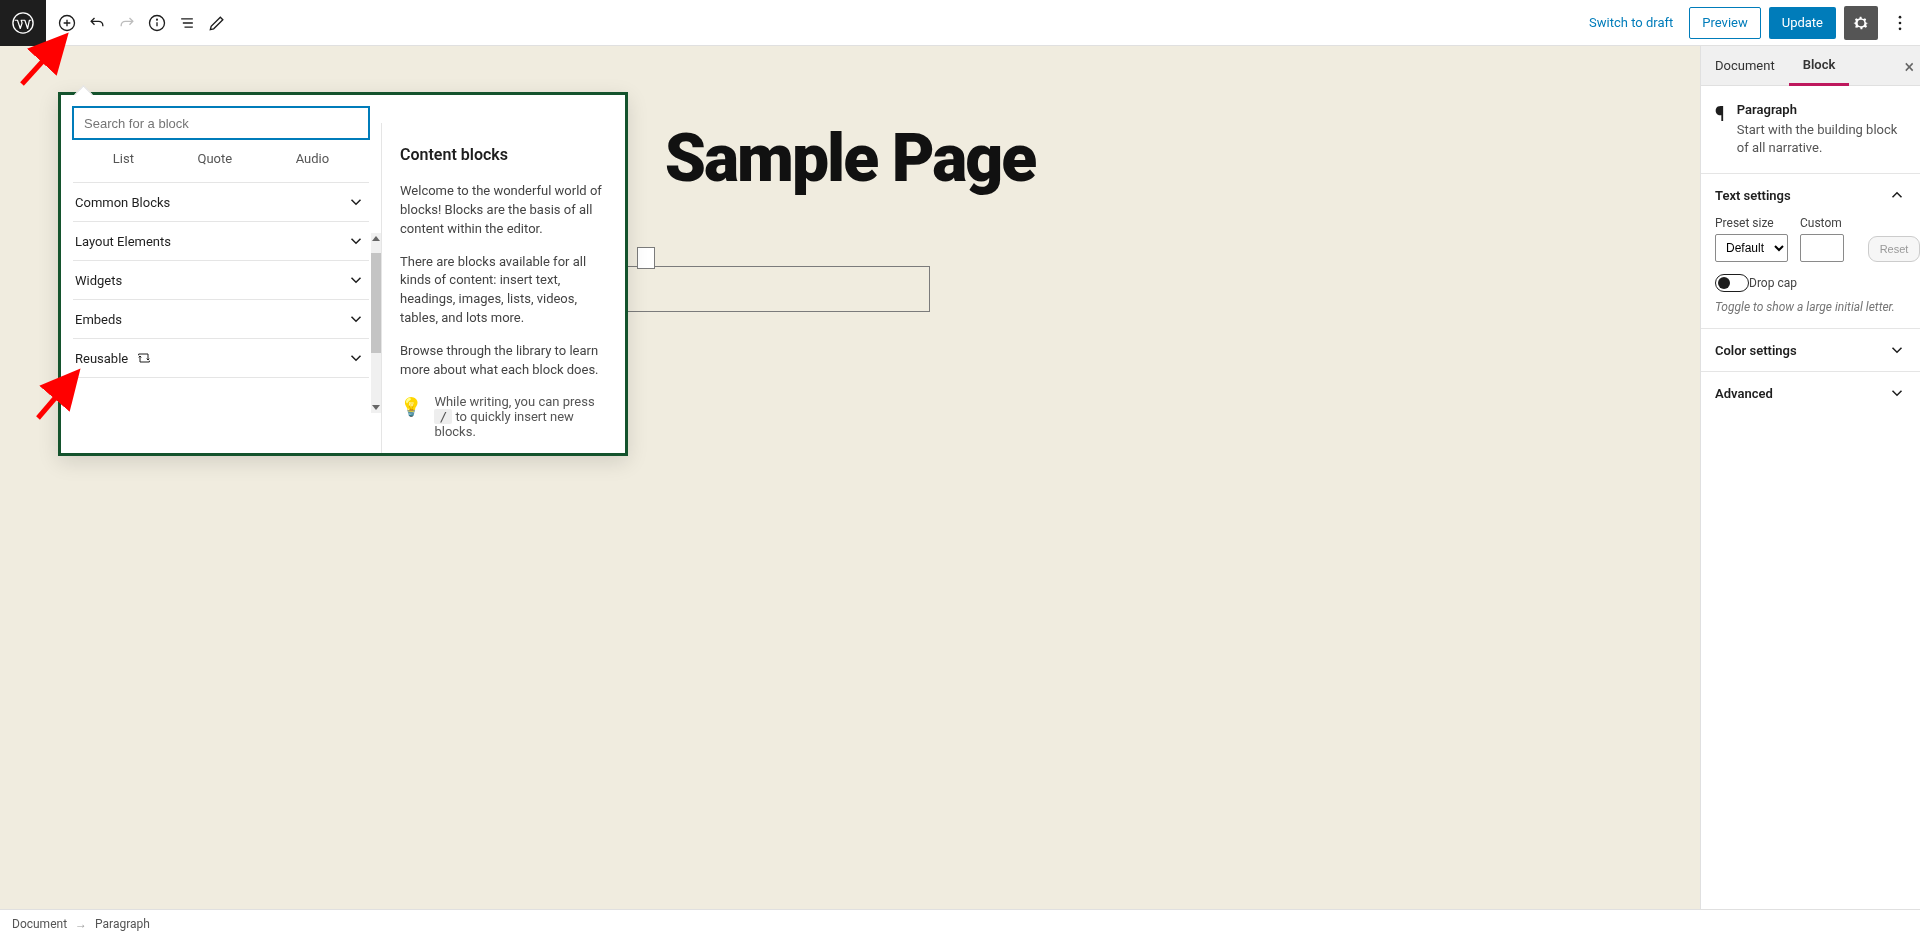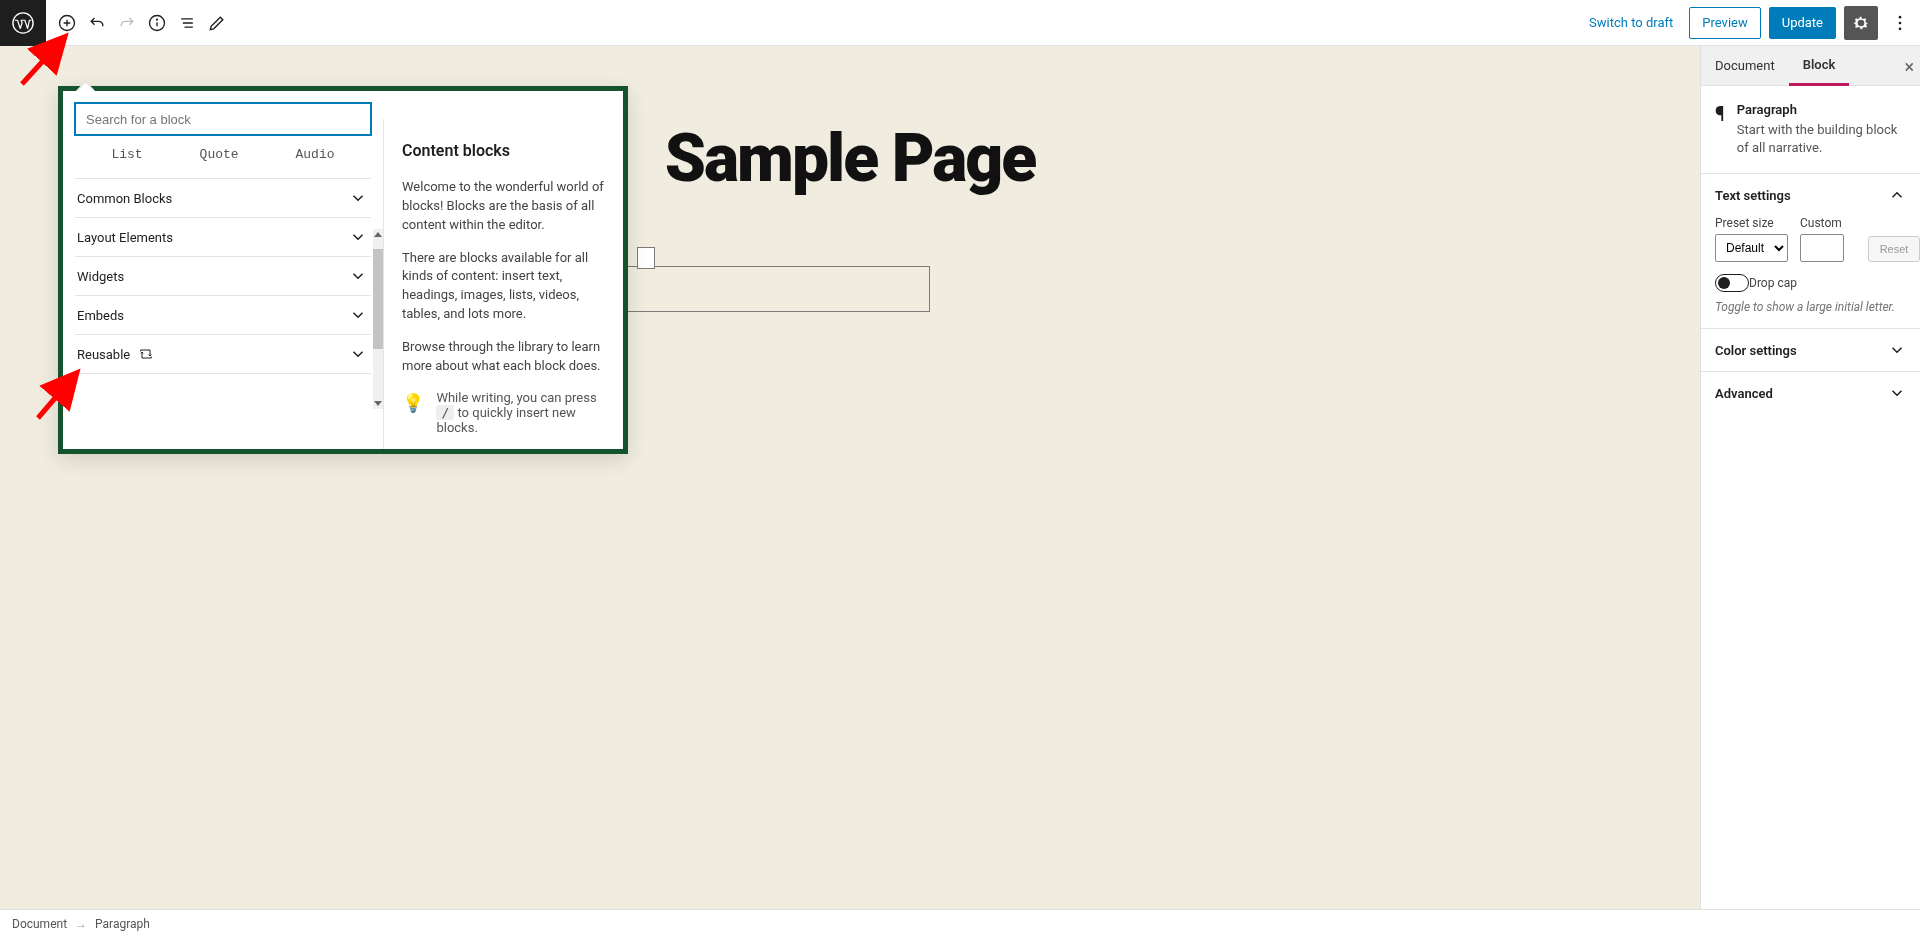--- a/index.html
+++ b/index.html
@@ -25,25 +25,25 @@
   .kebab svg{width:20px;height:20px;fill:currentColor;}
 
   
   .main { flex:1; display:flex; min-height:0; position:relative;}
   .canvas { flex:1; background:#f0ecdf; position:relative; overflow:hidden;}
   .page-title { position:absolute; top:74px; left:50%; transform:translateX(-50%); font-size:66px; font-weight:900; letter-spacing:-2px; color:#111; white-space:nowrap;}
   .para-box { position:absolute; top:220px; left:310px; width:620px; height:46px; border:1px solid #7b7b7b; background:rgba(255,255,255,0);}
   .para-box-inner { position:absolute; left:326px; top:-20px; width:18px; height:22px; border:1px solid #7b7b7b; background:#fff;}
 
   
-  .inserter { position:absolute; top:40px; left:58px; width:570px; background:#fff; border:5px solid #14532d; box-shadow:0 6px 20px rgba(0,0,0,0.12); display:flex; z-index:60;}
+  .inserter { position:absolute; top:46px; left:58px; width:570px; background:#fff; border:3px solid #14532d; box-shadow:0 6px 20px rgba(0,0,0,0.12); display:flex; z-index:60;}
   .inserter::before { content:""; position:absolute; top:-7px; left:16px; width:12px; height:12px; background:#fff; border-left:1px solid #e0e0e0; border-top:1px solid #e0e0e0; transform:rotate(45deg); }
   .ins-left { width:320px; padding:12px; display:flex; flex-direction:column;}
   .ins-search { width:100%; height:32px; border:1px solid #007cba; box-shadow:0 0 0 1px #007cba; padding:0 10px; font-size:13px; outline:none; }
-  .ins-tabs { display:flex; justify-content:space-around; padding:12px 8px 6px 8px; color:#555; font-size:13px;font-family:Liberation Mono, monospace;}
+  .ins-tabs { display:flex; justify-content:space-around; padding:12px 8px 6px 8px; color:#555; font-size:13px;}
   .ins-tabs span{cursor:pointer;}
   .ins-cats { margin-top:10px; border-top:1px solid #e5e5e5; position:relative;}
   .ins-cat { display:flex; align-items:center; justify-content:space-between; height:39px; padding:0 4px 0 2px; border-bottom:1px solid #e5e5e5; font-size:13px; cursor:pointer;}
   .ins-cat .label{display:flex;align-items:center;gap:8px;}
   .ins-cat svg.trail{width:18px;height:18px;stroke:#1e1e1e;fill:none;stroke-width:2;}
   .reuse-ic{width:16px;height:14px;stroke:#1e1e1e;fill:none;stroke-width:1.5;}
   .ins-scroll{position:absolute; right:-12px; top:50px; width:10px; height:180px; background:#f0f0f0;}
   .ins-scroll-thumb{position:absolute; top:20px; width:100%; height:100px; background:#c4c4c4;}
   .ins-scroll-tri{position:absolute;left:1px;width:0;height:0;border-left:4px solid transparent;border-right:4px solid transparent;}
   .ins-scroll-tri.up{top:3px;border-bottom:5px solid #666;}
@@ -68,21 +68,21 @@
   .sb-block-head .desc{color:#555; line-height:1.4;}
   .sb-panel{border-top:1px solid #e5e5e5;}
   .sb-panel-head{display:flex;align-items:center;justify-content:space-between;padding:12px 14px;font-weight:600;cursor:pointer;font-size:13px;gap:21px;}
   .sb-panel-head svg{width:18px;height:18px;stroke:#1e1e1e;fill:none;stroke-width:2;}
   .sb-panel-body{padding:0 14px 14px 14px; font-size:12px; color:#444;}
   .row{display:flex; gap:12px; margin-bottom:12px;}
   .col{flex:1; display:flex; flex-direction:column; gap:4px;}
   .col.small{flex:0 0 52px;}
   .sel{height:28px; border:1px solid #8a8a8a; border-radius:2px; padding:0 6px; font-size:12px; background:#fff;}
   .inp{height:28px; border:1px solid #8a8a8a; border-radius:2px; width:44px;}
-  .rst{height:26px; border:1px solid #ccc; color:#999; background:#f6f6f6; border-radius:3px; padding:0 6px; font-size:11px; cursor:pointer;}
+  .rst{height:26px; border:1px solid #ccc; color:#999; background:#f6f6f6; border-radius:9px; padding:0 6px; font-size:11px; cursor:pointer;}
   .toggle-row{display:flex;align-items:center;margin-top:6px;}
   .toggle{width:34px;height:18px;border:1px solid #1e1e1e;border-radius:10px;position:relative;cursor:pointer;}
   .toggle::after{content:"";position:absolute;left:2px;top:2px;width:12px;height:12px;border-radius:50%;background:#1e1e1e;}
   .hint{font-style:italic;color:#757575;margin-top:8px;}
 
   
   .footer{height:28px;border-top:1px solid #e0e0e0;display:flex;align-items:center;padding:0 12px;font-size:12px;color:#555;gap:8px;}
   .footer .sep{color:#999;}
 
   

